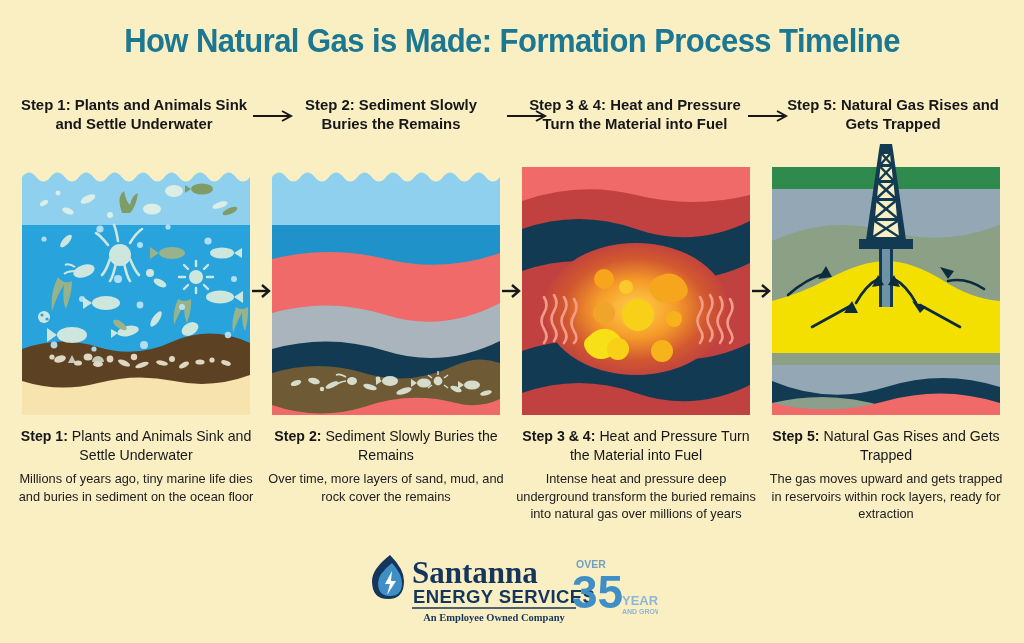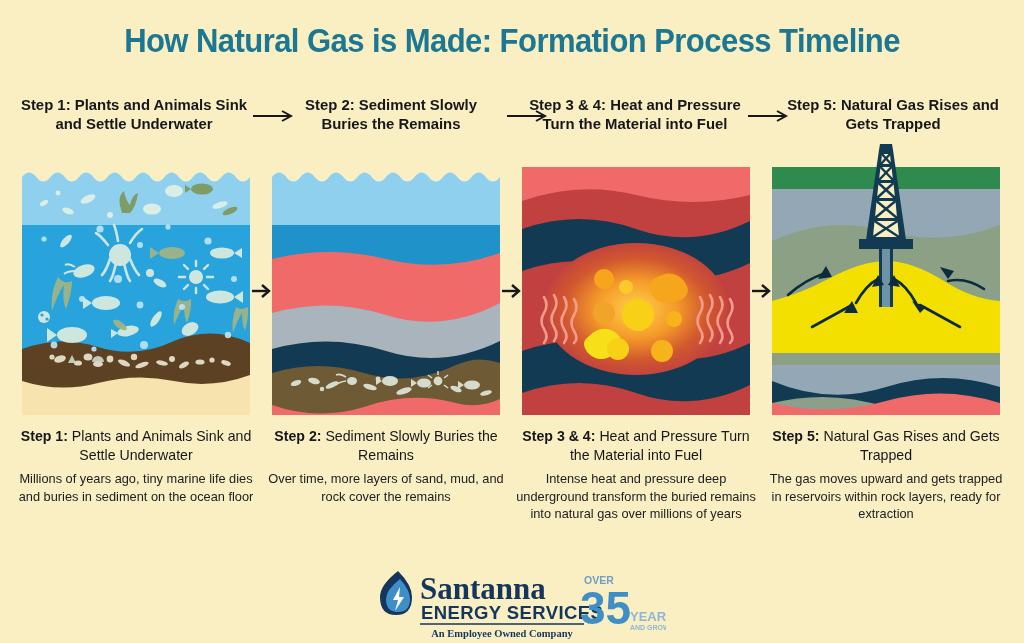--- a/index.html
+++ b/index.html
@@ -89,21 +89,21 @@
     margin:0 0 6px 0;
   }
   .cap .ct b{font-weight:bold;}
   .cap .cb{
     font-size:13.2px;line-height:1.30;
     margin:0;color:#202024;
   }
 
   
   .logo{
-    position:absolute;left:376px;top:551px;width:290px;height:72px;margin-top:16px;
+    position:absolute;left:368px;top:551px;width:290px;height:72px;
   }
   .logo svg{display:block;}
 </style>
 </head>
 <body>
 
 <div class="page">
 
   <div class="title">How Natural Gas is Made: Formation Process Timeline</div>
 

